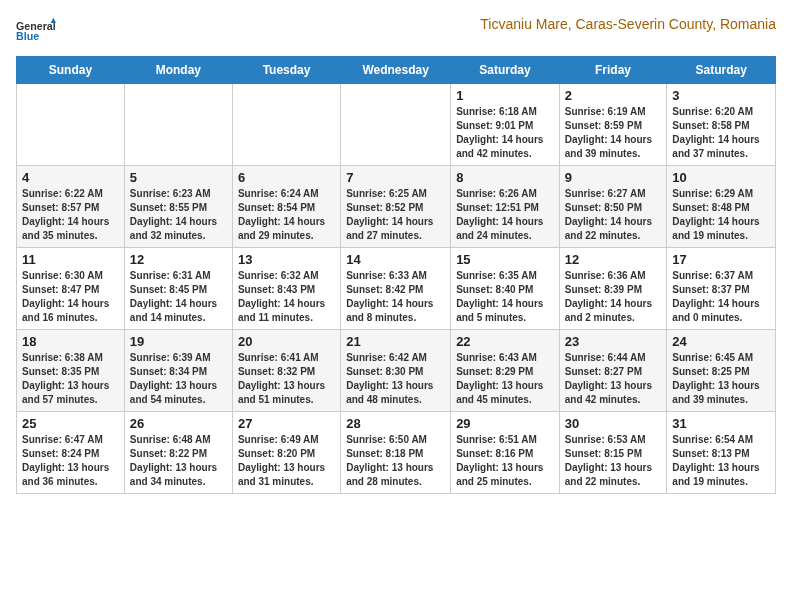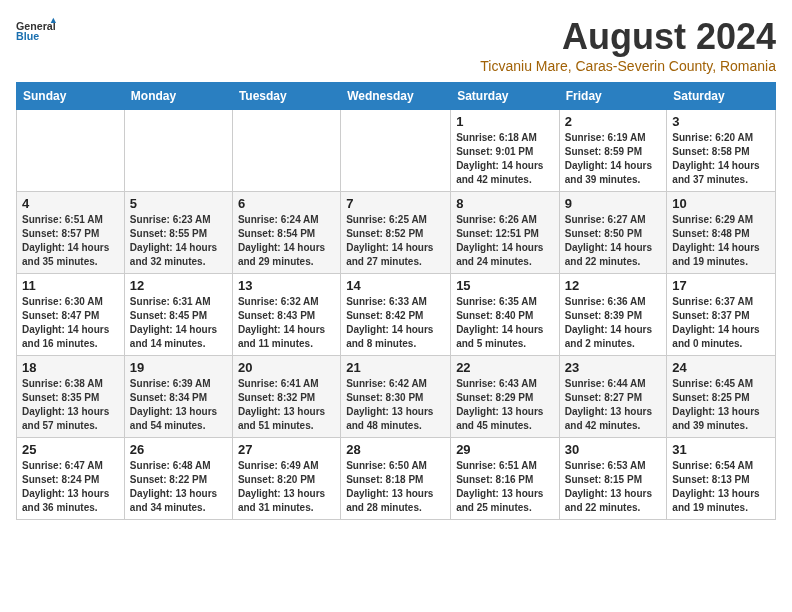--- a/index.html
+++ b/index.html
@@ -39,21 +39,21 @@
       color: #a16207;
     }
     table {
       width: 100%;
       border-collapse: collapse;
       font-size: 11px;
     }
     thead tr th {
       background-color: #2a7fc1;
       color: #fff;
-      text-align: left;
+      text-align: center;
       padding: 6px 6px;
       font-size: 12px;
       font-weight: bold;
       border: 1px solid #2a7fc1;
     }
     tbody tr td {
       border: 1px solid #ccc;
       vertical-align: top;
       padding: 4px 5px;
       width: 113px;
@@ -85,21 +85,20 @@
 
 <div class="header">
   <div class="logo">
     <svg class="logo-icon" viewBox="0 0 60 40" xmlns="http://www.w3.org/2000/svg">
       <text x="0" y="18" font-size="16" font-weight="bold" fill="#333" font-family="Arial">General</text>
       <text x="0" y="34" font-size="16" font-weight="bold" fill="#1a6faf" font-family="Arial">Blue</text>
       <polygon points="52,8 60,8 56,0" fill="#1a6faf"></polygon>
     </svg>
   </div>
   <div class="title-area">
-    <div class="month-title">August 2024</div>
     <div class="subtitle">Ticvaniu Mare, Caras-Severin County, Romania</div>
   </div>
 </div>
 
 <table>
   <thead>
     <tr>
     <th>Sunday</th>
         <th>Monday</th>
         <th>Tuesday</th>
@@ -130,21 +129,21 @@
         <td>
           <span class="day-num">3</span>
           <div class="day-detail">Sunrise: 6:20 AM
 Sunset: 8:58 PM
 Daylight: 14 hours and 37 minutes.</div>
         </td>
       </tr>
       <tr>
         <td>
           <span class="day-num">4</span>
-          <div class="day-detail">Sunrise: 6:51 AM
+          <div class="day-detail">Sunrise: 6:22 AM
 Sunset: 8:57 PM
 Daylight: 14 hours and 35 minutes.</div>
         </td>
         <td>
           <span class="day-num">5</span>
           <div class="day-detail">Sunrise: 6:23 AM
 Sunset: 8:55 PM
 Daylight: 14 hours and 32 minutes.</div>
         </td>
         <td>

